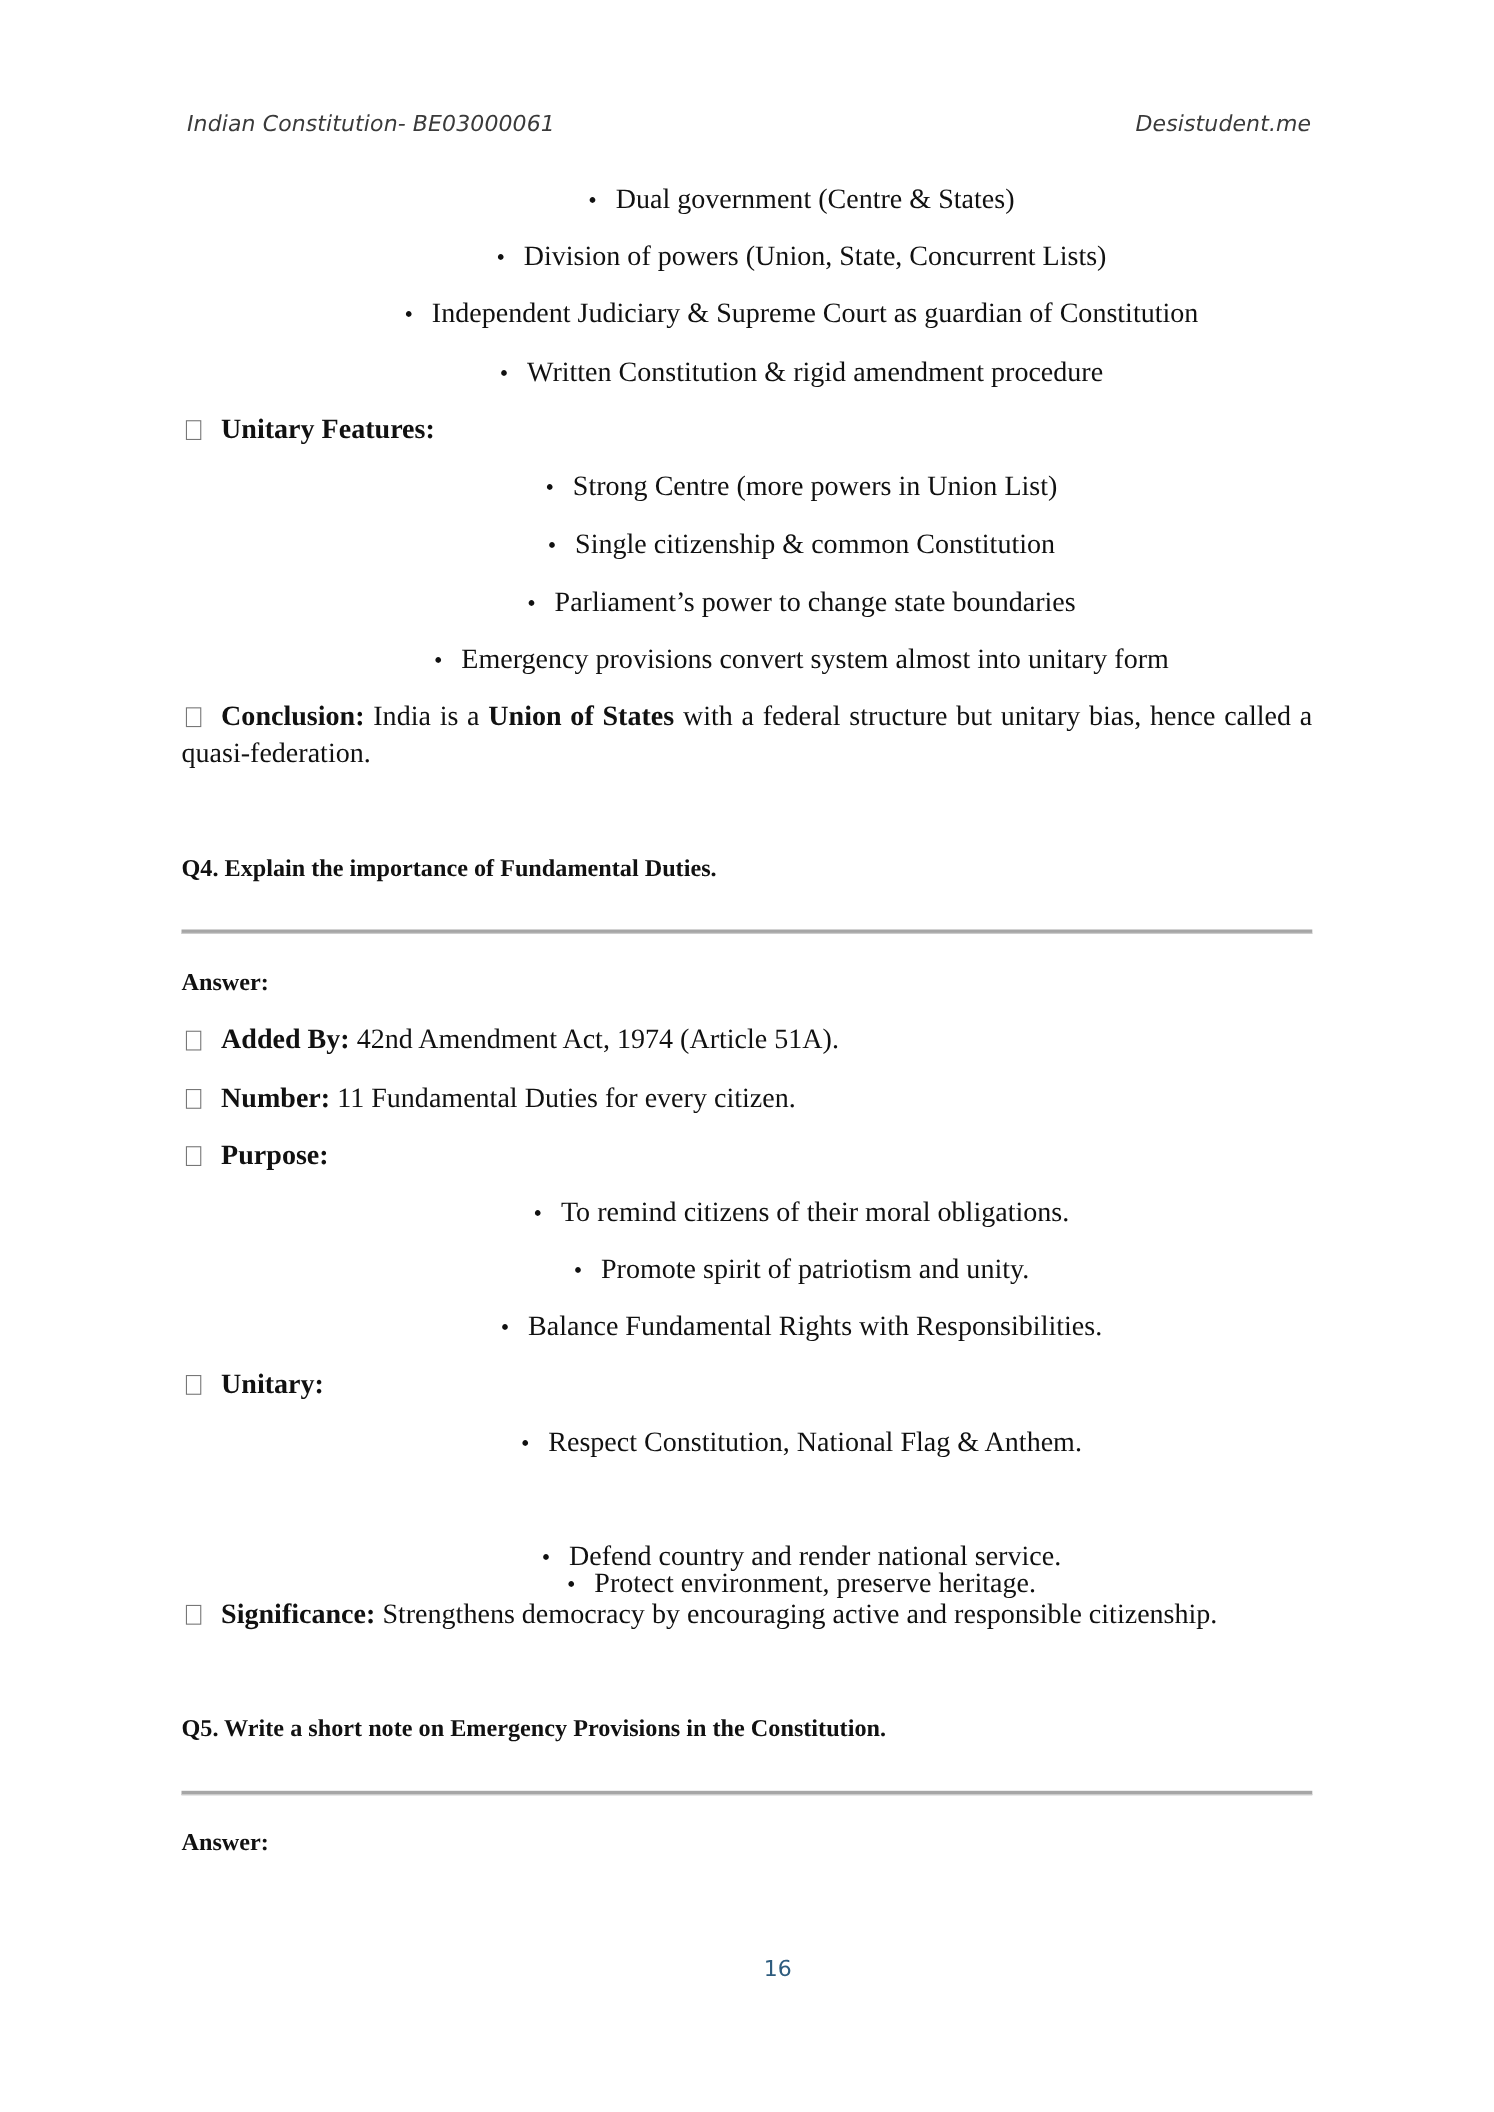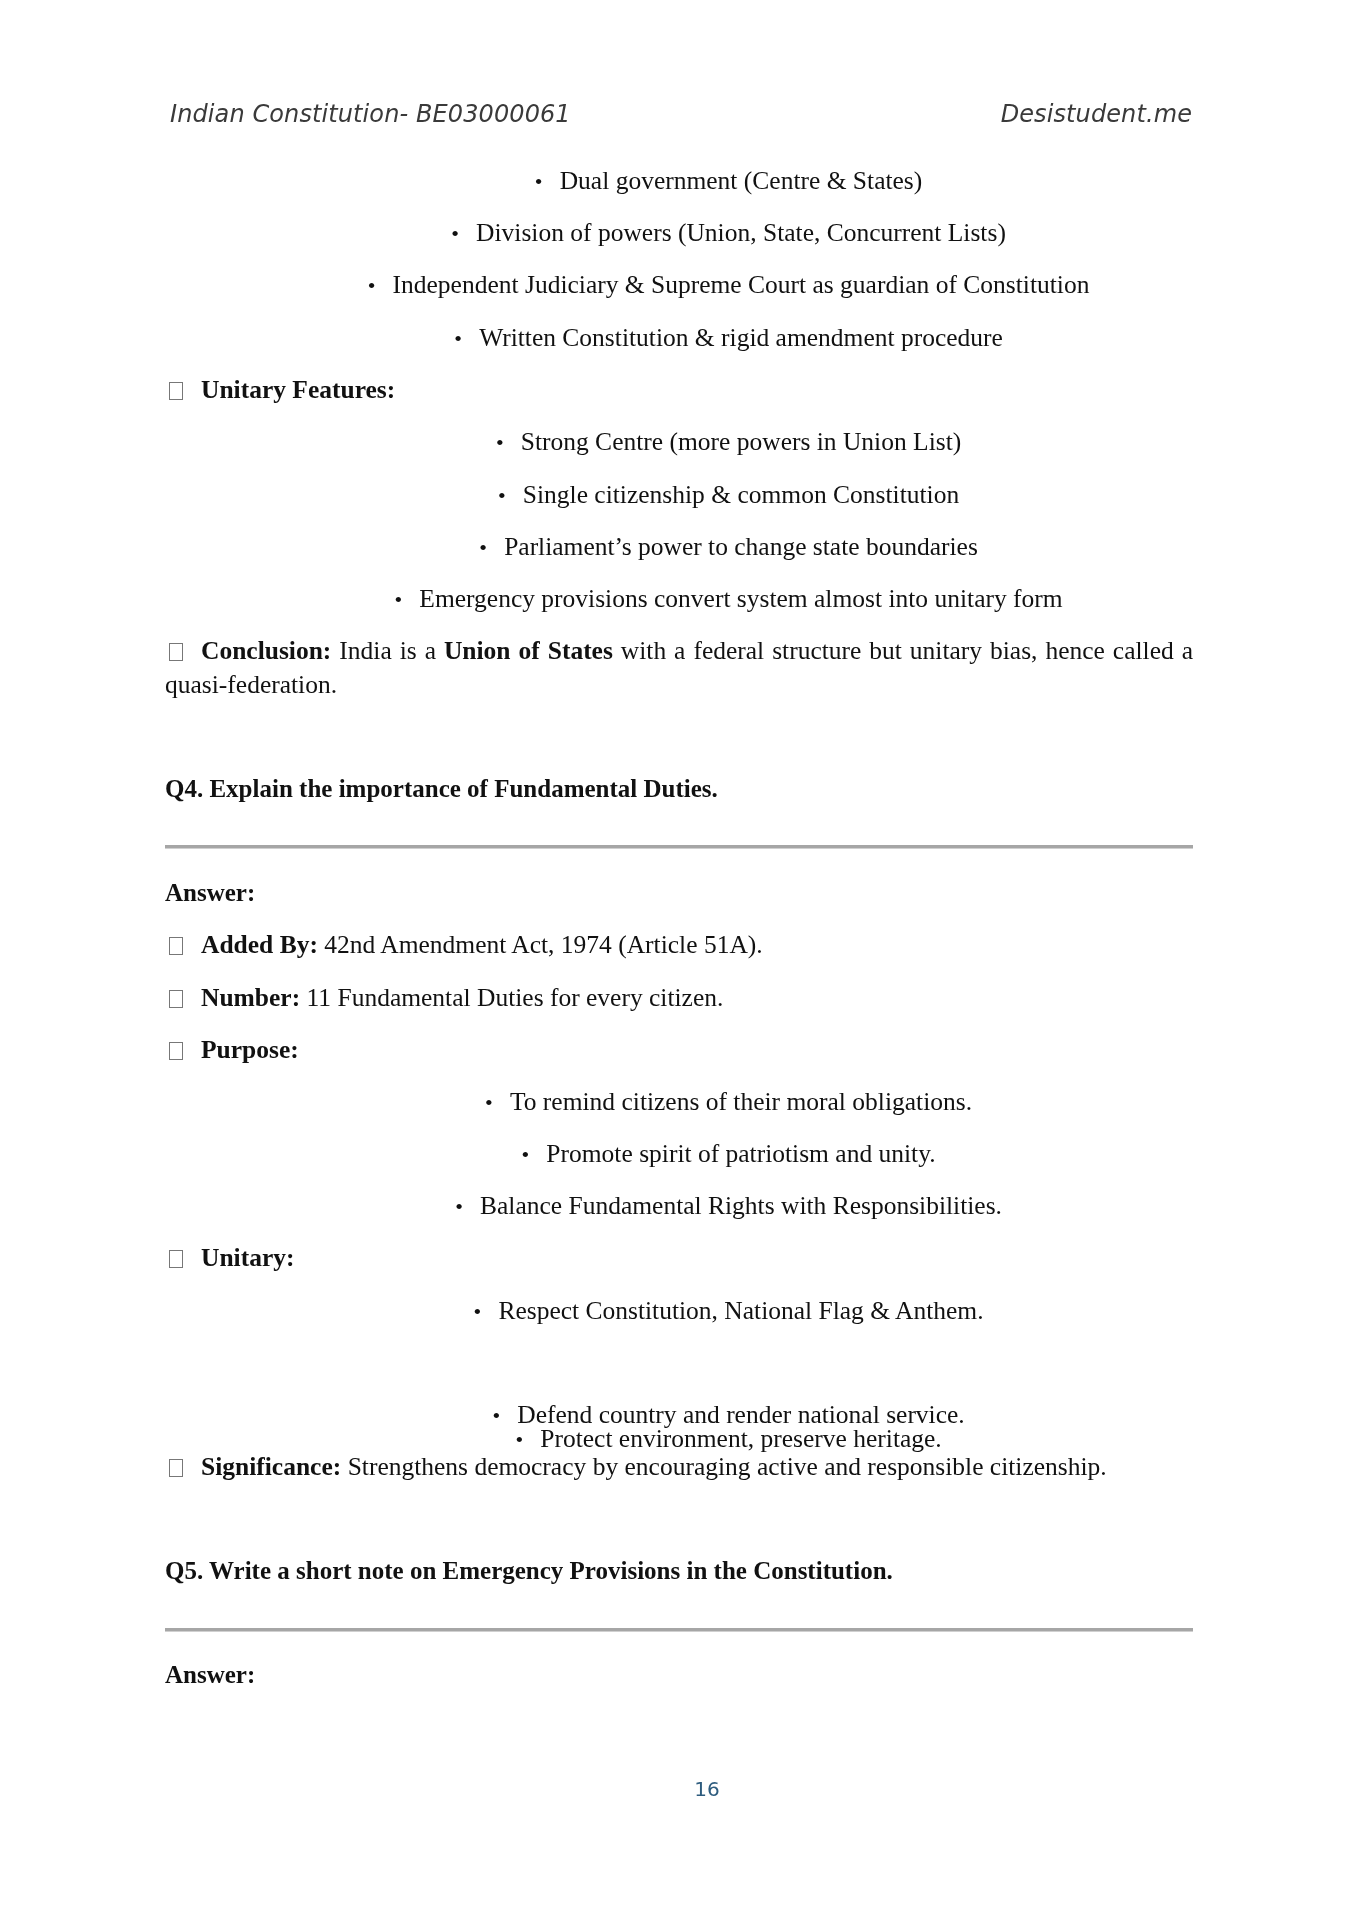--- a/index.html
+++ b/index.html
@@ -1,29 +1,29 @@
 <!DOCTYPE html>
 <html><head>
 <meta charset="utf-8">
 <style>
   html, body { margin:0; padding:0; background:#ffffff; }
   body { width:1358px; height:1920px; position:relative; overflow:hidden;
          font-family:"Liberation Serif", serif; color:#111; }
   .hdr { position:absolute; top:100px; font-family:"DejaVu Sans", sans-serif; font-style:italic;
-         font-size:24px; color:#3a3a3a; letter-spacing:0.1px; }
+         font-size:20px; color:#3a3a3a; letter-spacing:0.1px; }
   .hdr-left { left:170px; }
   .hdr-right { right:166px; }
   .ln { position:absolute; left:165px; width:1028px; font-size:25.5px; line-height:34px; white-space:nowrap; }
   .bul { left:206px;text-align:center; }
   .bul .dot { display:inline-block; width:42px; font-size:22px; }
   .box { display:inline-block; width:14px; height:18px; border:1px solid #777; margin:0 18px 0 4px;
          vertical-align:-2px; box-sizing:border-box; }
   b { font-weight:bold; }
   .justify { white-space:normal; text-align:justify; text-align-last:left; }
-  .q { font-weight:bold; font-size:25px; }
+  .q { font-weight:bold; font-size:22px; }
   .rule { position:absolute; left:165px; width:1028px; height:3px; background:#a6a6a6; border-bottom:1px solid #d0d0d0; }
   .pg { position:absolute; top:1777px; left:0; width:1358px; text-align:center;
         font-family:"DejaVu Sans", sans-serif; font-size:20px; color:#2e5c7e;padding-left:28px; }
 </style>
 </head>
 <body>
 
 <div class="hdr hdr-left">Indian Constitution- BE03000061</div>
 <div class="hdr hdr-right">Desistudent.me</div>
 

